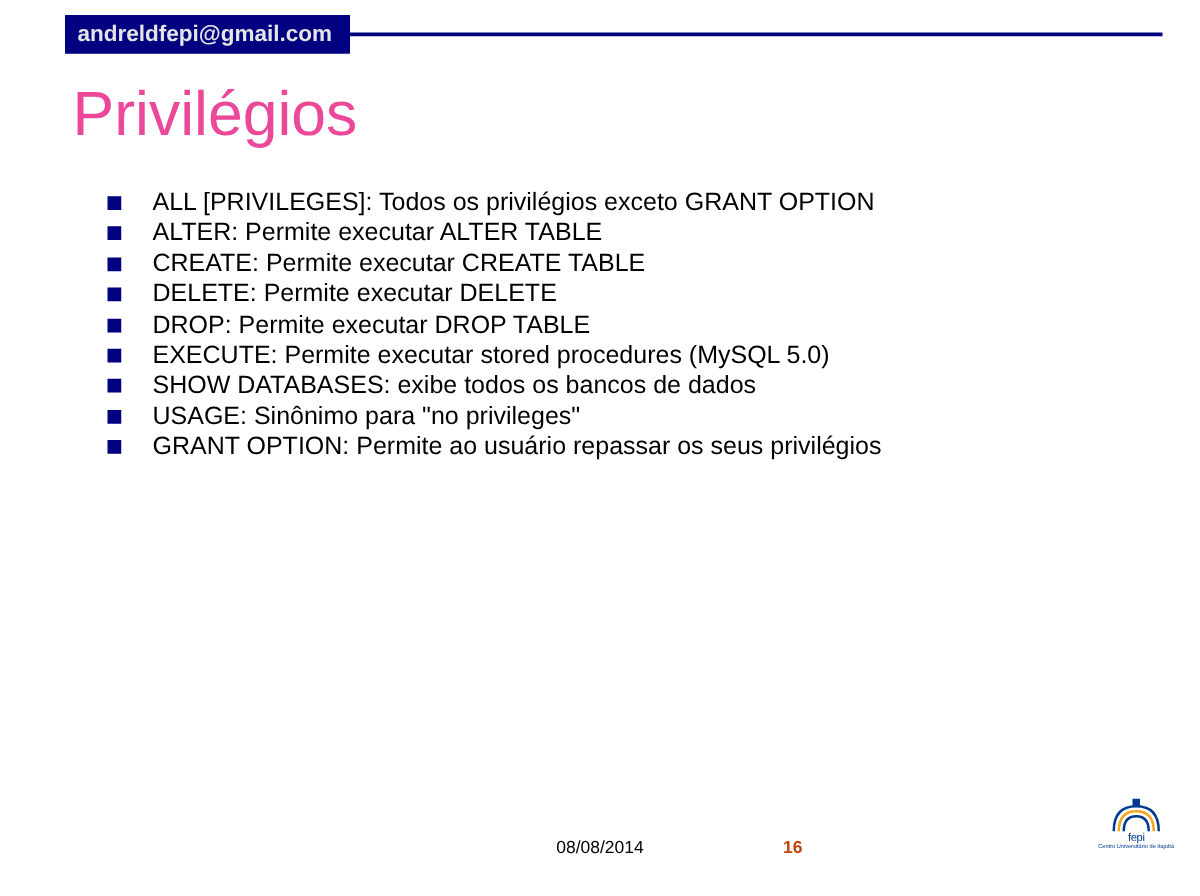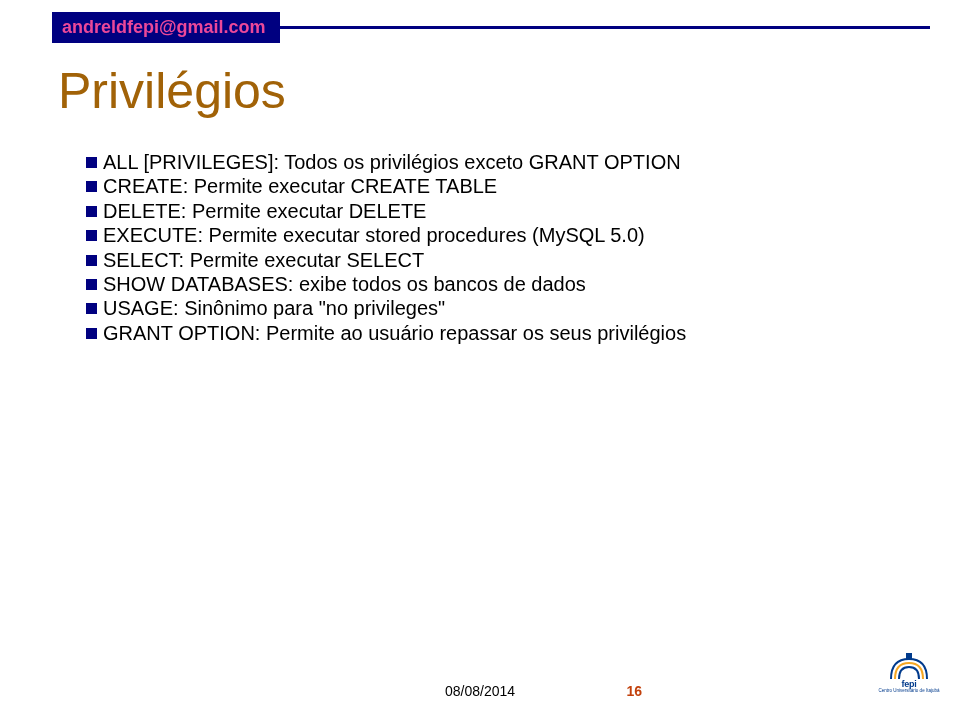--- a/index.html
+++ b/index.html
@@ -14,73 +14,73 @@
   .header-bar {
     position: absolute;
     top: 12px;
     left: 52px;
     height: 30px;
     display: flex;
     align-items: center;
   }
   .header-box {
     background: #000080;
-    color: #ec4899;
+    color: #e5e5e5;
     font-weight: bold;
     font-size: 18px;
     padding: 5px 14px 5px 10px;
     position: relative;
     z-index: 2;
   }
   .header-line {
     position: absolute;
     top: 26px;
     left: 52px;
     right: 30px;
     height: 3px;
     background: #000080;
     z-index: 1;
   }
   .title {
     position: absolute;
     top: 62px;
     left: 58px;
     font-size: 50px;
-    color: #a16207;
+    color: #ec4899;
     font-weight: normal;
   }
   .content {
     position: absolute;
     top: 150px;
     left: 86px;
     right: 60px;
   }
   .bullet-list {
     list-style: none;
   }
   .bullet-list li {
     position: relative;
-    padding-left: 17px;
+    padding-left: 36px;
     font-size: 20px;
     line-height: 1.22;
     color: #000000;
     margin-bottom: 0;
   }
   .bullet-list li::before {
     content: "";
     position: absolute;
     left: 0;
     top: 7px;
     width: 11px;
     height: 11px;
     background: #000080;
   }
   .footer {
     position: absolute;
-    bottom: 14px;
+    bottom: 28px;
     left: 0;
     right: 0;
     height: 60px;
     padding-left: 12px;
   }
   .footer-date {
     position: absolute;
     left: 50%;
     transform: translateX(-50%);
     bottom: 4px;
@@ -103,21 +103,21 @@
     width: 66px;
     height: 58px;
     display: flex;
     flex-direction: column;
     align-items: center;
     justify-content: center;
   }
   .footer-logo svg { display: block; }
   .logo-text {
     font-size: 9px;
-    font-weight: bold;
+    font-weight: normal;
     color: #003a8c;
     margin-top: -2px;
     letter-spacing: -0.3px;
   }
   .logo-sub {
     font-size: 4.5px;
     color: #003a8c;
     text-align: center;
     line-height: 1;
   }
@@ -128,24 +128,25 @@
 <div class="header-line"></div>
 <div class="header-bar">
   <div class="header-box">andreldfepi@gmail.com</div>
 </div>
 
 <h1 class="title">Privilégios</h1>
 
 <div class="content">
   <ul class="bullet-list">
     <li>ALL [PRIVILEGES]: Todos os privilégios exceto GRANT OPTION</li>
+    <li>ALTER: Permite executar ALTER TABLE</li>
     <li>CREATE: Permite executar CREATE TABLE</li>
     <li>DELETE: Permite executar DELETE</li>
+    <li>DROP: Permite executar DROP TABLE</li>
     <li>EXECUTE: Permite executar stored procedures (MySQL 5.0)</li>
-    <li>SELECT: Permite executar SELECT</li>
     <li>SHOW DATABASES: exibe todos os bancos de dados</li>
     <li>USAGE: Sinônimo para "no privileges"</li>
     <li>GRANT OPTION: Permite ao usuário repassar os seus privilégios</li>
   </ul>
 </div>
 
 <div class="footer">
   <span class="footer-date">08/08/2014</span>
   <span class="footer-page">16</span>
   <div class="footer-logo">

